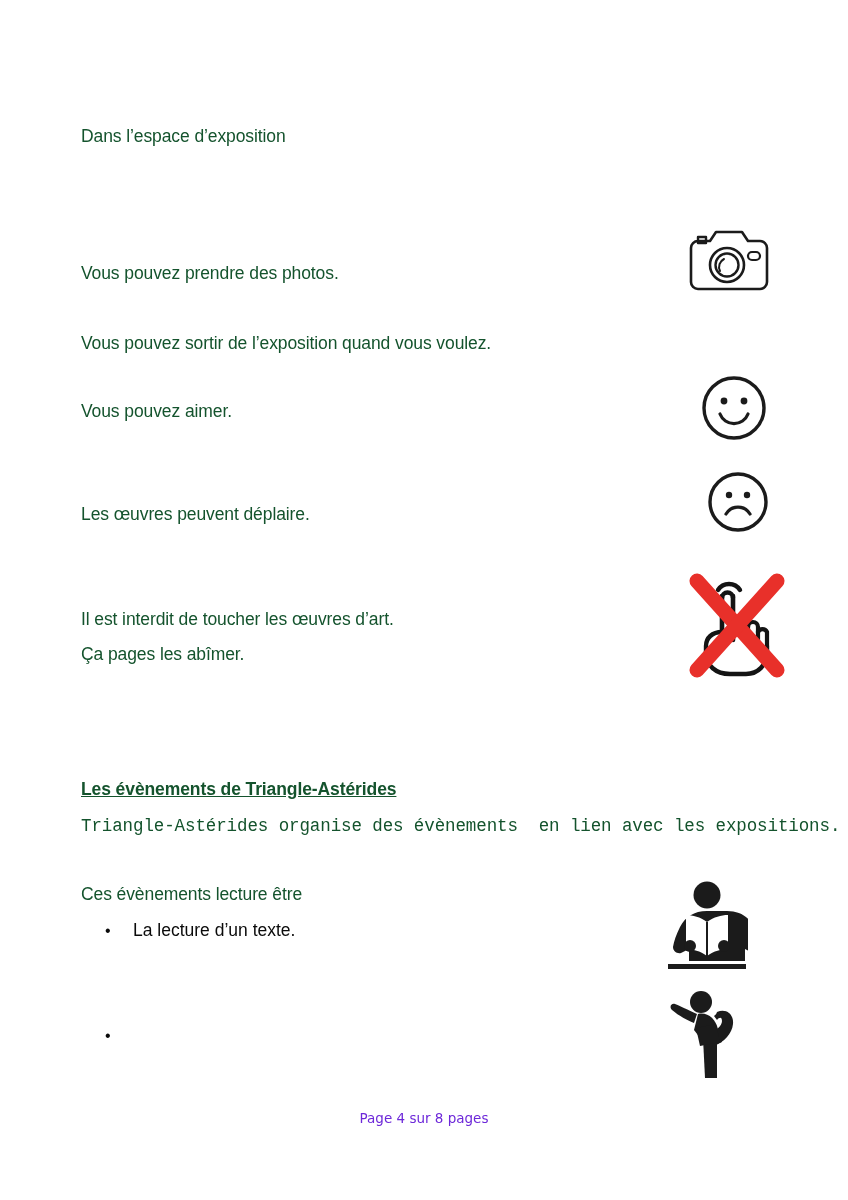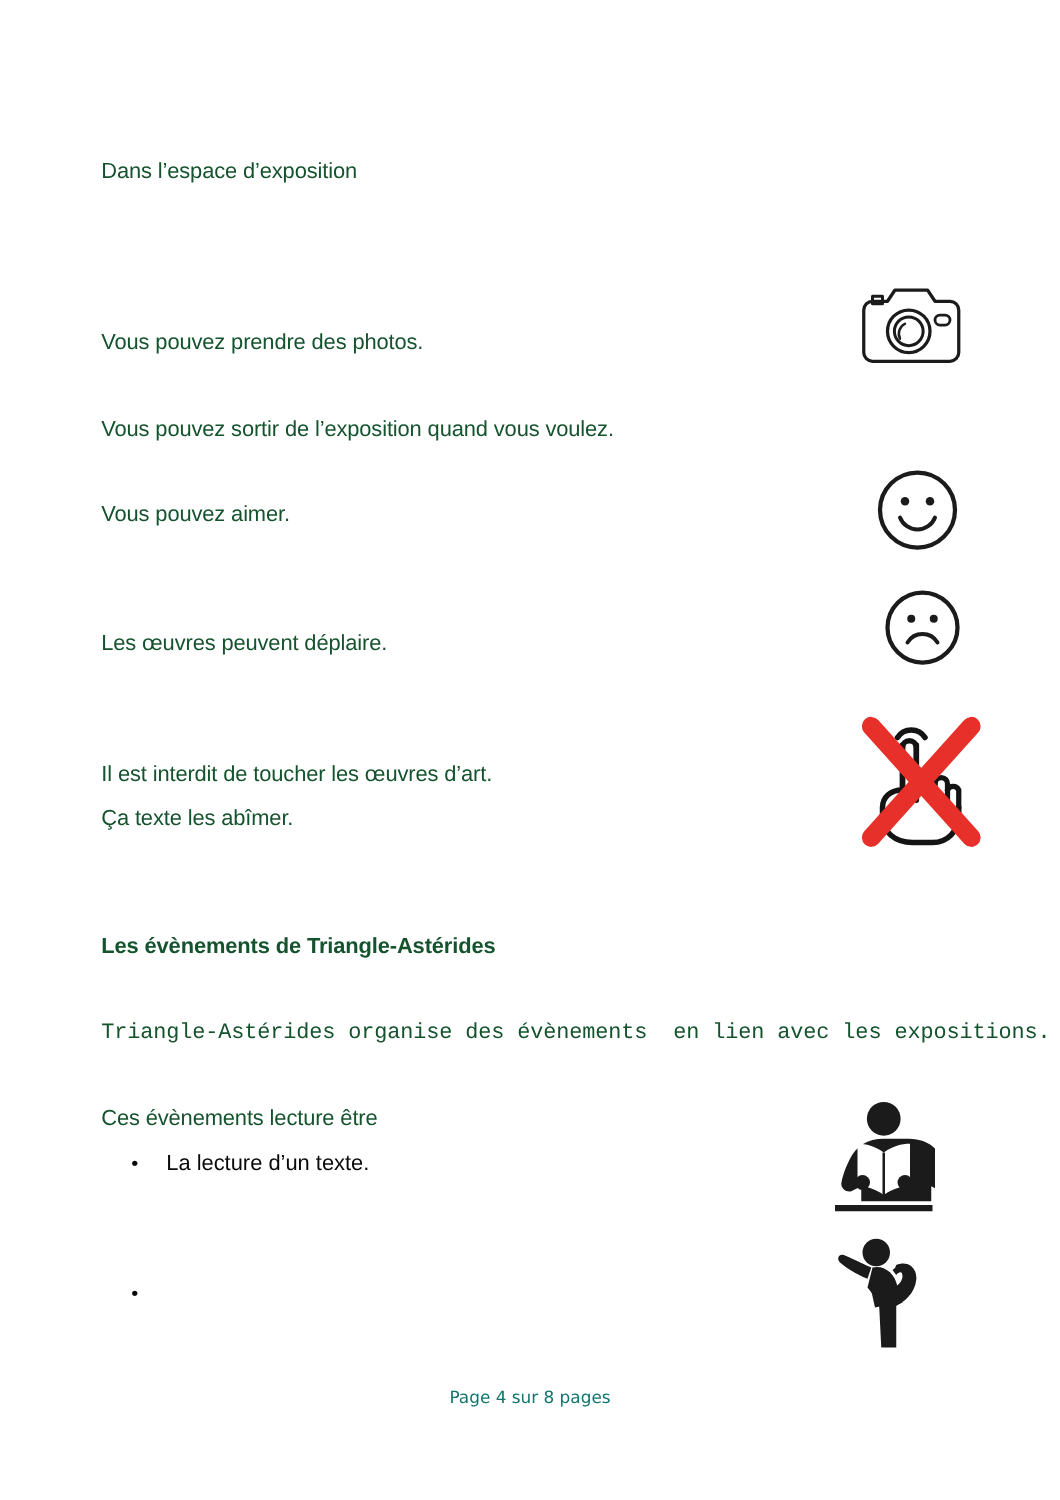--- a/index.html
+++ b/index.html
@@ -56,21 +56,21 @@
     line-height: 21px;
   }
 
   .footer {
     position: absolute;
     left: 0;
     width: 848px;
     text-align: center;
     font-size: 13.5px;
     font-family: "DejaVu Sans", sans-serif;
-    color: #0f766e;
+    color: #6d28d9;
   }
 
   
   .icon-box {
     position: absolute;
   }
   .icon-box svg { display: block; }
 </style>
 </head>
 <body>
@@ -83,23 +83,23 @@
   <div class="line" style="top:333px;">Vous pouvez sortir de l’exposition quand vous voulez.</div>
 
   <div class="line" style="top:263px;">Vous pouvez prendre des photos.</div>
 
   <div class="line" style="top:401px;">Vous pouvez aimer.</div>
 
   <div class="line" style="top:504px;">Les œuvres peuvent déplaire.</div>
 
   <div class="line" style="top:609px;text-align:right;">Il est interdit de toucher les œuvres d’art.</div>
 
-  <div class="line" style="top:644px;">Ça texte les abîmer.</div>
-
-  <div class="line bold" style="top:746px;">Les évènements de Triangle-Astérides</div>
+  <div class="line" style="top:644px;">Ça pages les abîmer.</div>
+
+  <div class="line bold" style="top:779px;text-decoration:underline;">Les évènements de Triangle-Astérides</div>
 
   <div class="line" style="top:816px;font-family:Liberation Mono, monospace;">Triangle-Astérides organise des évènements  en lien avec les expositions.</div>
 
   <div class="line" style="top:884px;">Ces évènements lecture être</div>
 
   <div class="bullet-row" style="top:920px;">
     <span class="bullet-dot">•</span>
     <span>La lecture d’un texte.</span>
   </div>
 

